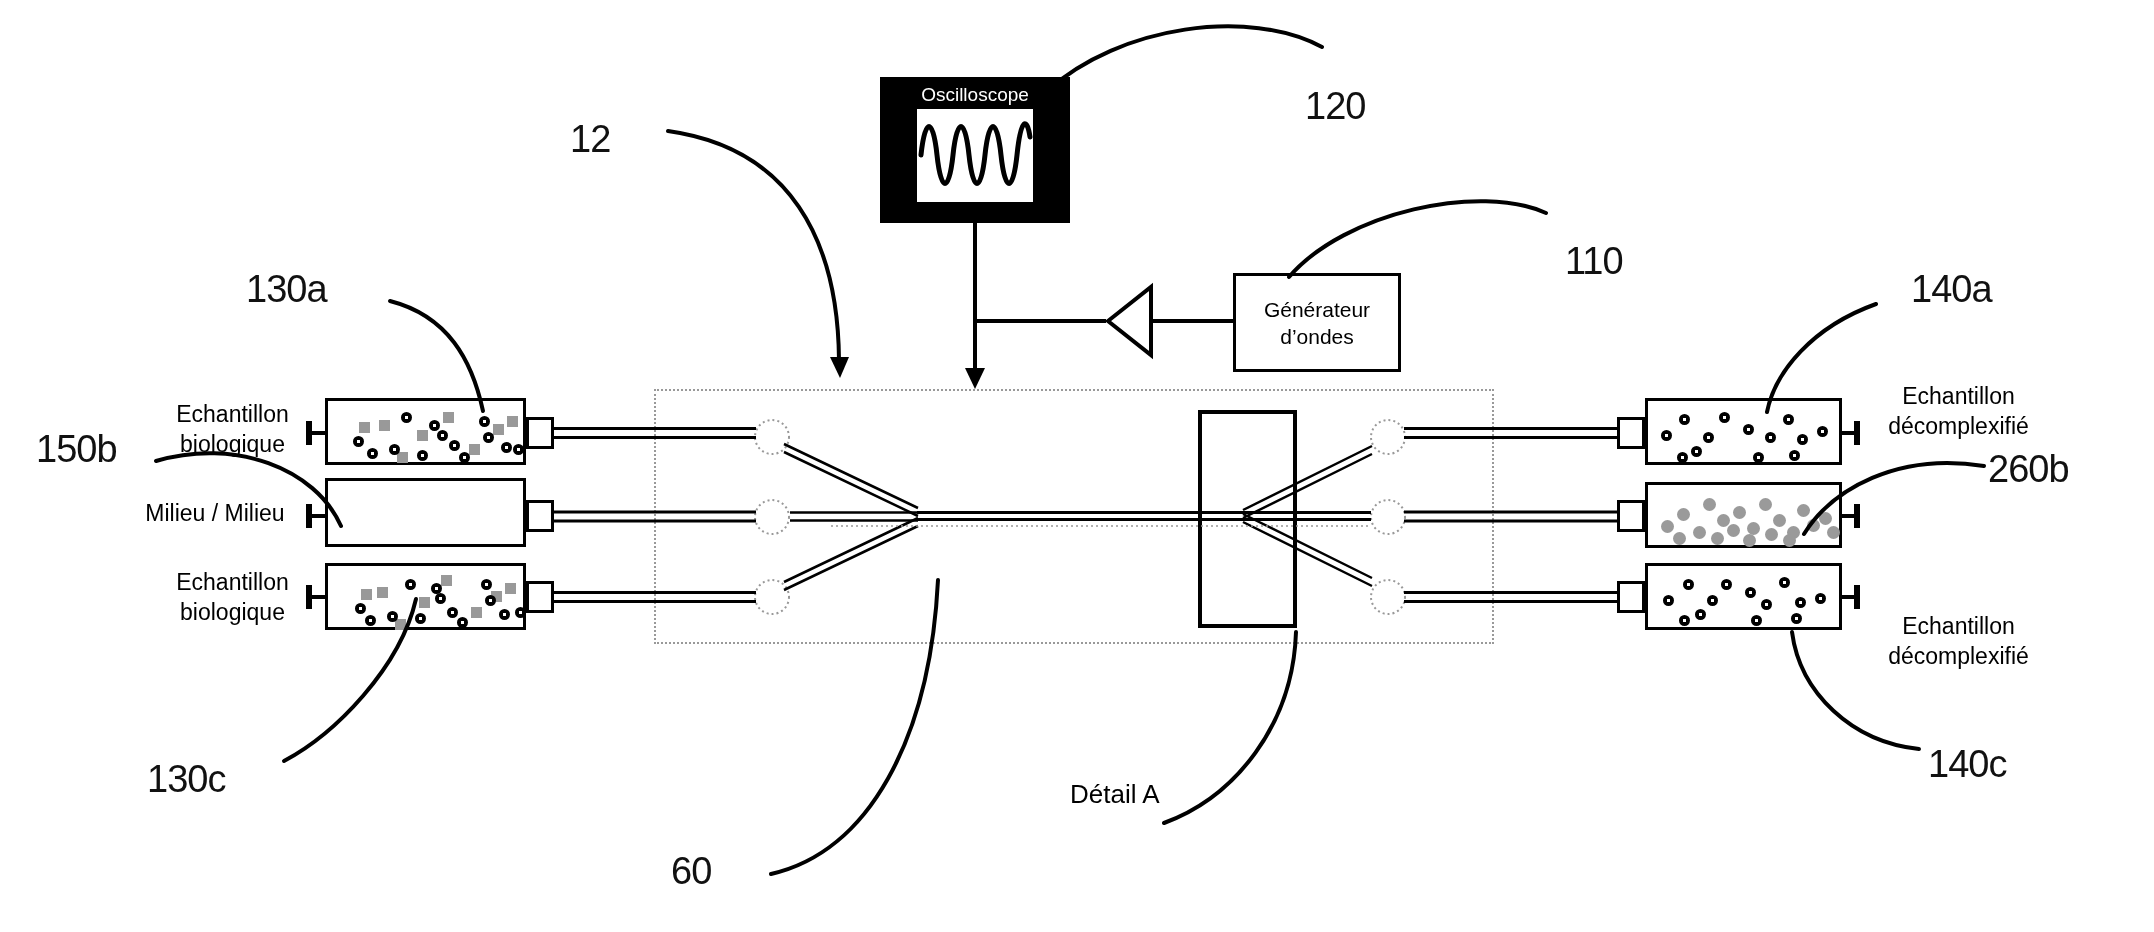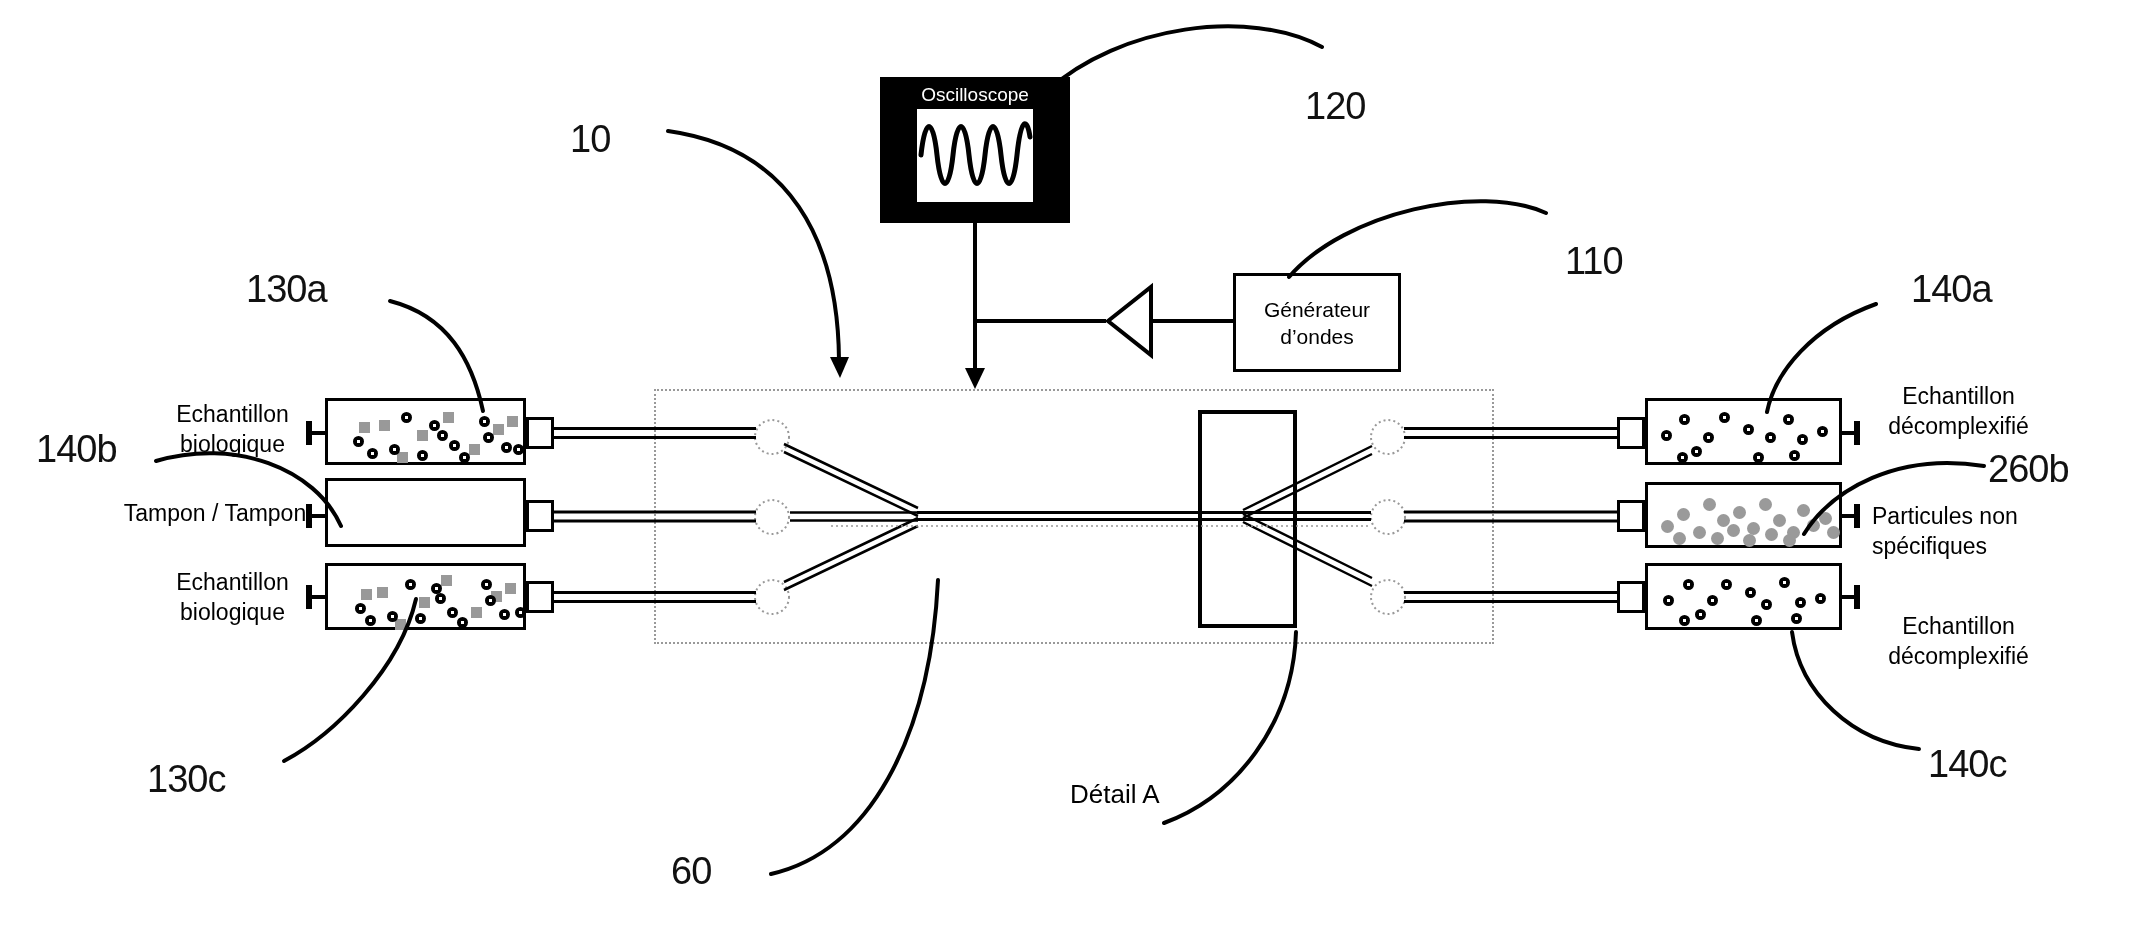--- a/index.html
+++ b/index.html
@@ -273,49 +273,45 @@
       <path d="M284,761 C335,734 400,668 416,599"></path>
       <path d="M771,874 C868,852 930,740 938,580"></path>
       <path d="M1164,823 C1235,797 1293,725 1296,632"></path>
       <path d="M1876,304 C1812,327 1775,372 1767,412"></path>
       <path d="M1984,466 C1898,452 1832,489 1804,534"></path>
       <path d="M1919,749 C1852,742 1800,693 1792,632"></path>
     </g>
     <polygon points="830,357 849,357 840,378" fill="#000"></polygon>
   </svg>
 
-  <div class="ref-label" style="left:570px;top:120px;">10</div>
+  <div class="ref-label" style="left:570px;top:120px;">12</div>
   <div class="ref-label" style="left:1305px;top:87px;">120</div>
   <div class="ref-label" style="left:1565px;top:242px;">110</div>
   <div class="ref-label" style="left:246px;top:270px;">130a</div>
-  <div class="ref-label" style="left:36px;top:430px;">140b</div>
+  <div class="ref-label" style="left:36px;top:430px;">150b</div>
   <div class="ref-label" style="left:147px;top:760px;">130c</div>
   <div class="ref-label" style="left:671px;top:852px;">60</div>
   <div class="ref-label" style="left:1911px;top:270px;">140a</div>
   <div class="ref-label" style="left:1988px;top:450px;">260b</div>
   <div class="ref-label" style="left:1928px;top:745px;">140c</div>
   <div class="detail-label" style="left:1070px;top:779px;">Détail A</div>
 
   <div class="caption" style="left:155px;top:399px;width:155px;">
     <div>Echantillon</div>
     <div>biologique</div>
   </div>
   <div class="caption" style="left:120px;top:498px;width:190px;">
-    <div>Tampon / Tampon</div>
+    <div>Milieu / Milieu</div>
   </div>
   <div class="caption" style="left:155px;top:567px;width:155px;">
     <div>Echantillon</div>
     <div>biologique</div>
   </div>
   <div class="caption" style="left:1876px;top:381px;width:165px;">
     <div>Echantillon</div>
     <div>décomplexifié</div>
   </div>
-  <div class="caption left-align" style="left:1872px;top:501px;width:180px;">
-    <div>Particules non</div>
-    <div>spécifiques</div>
-  </div>
   <div class="caption" style="left:1876px;top:611px;width:165px;">
     <div>Echantillon</div>
     <div>décomplexifié</div>
   </div>
 
 </div>
 
 </body></html>

